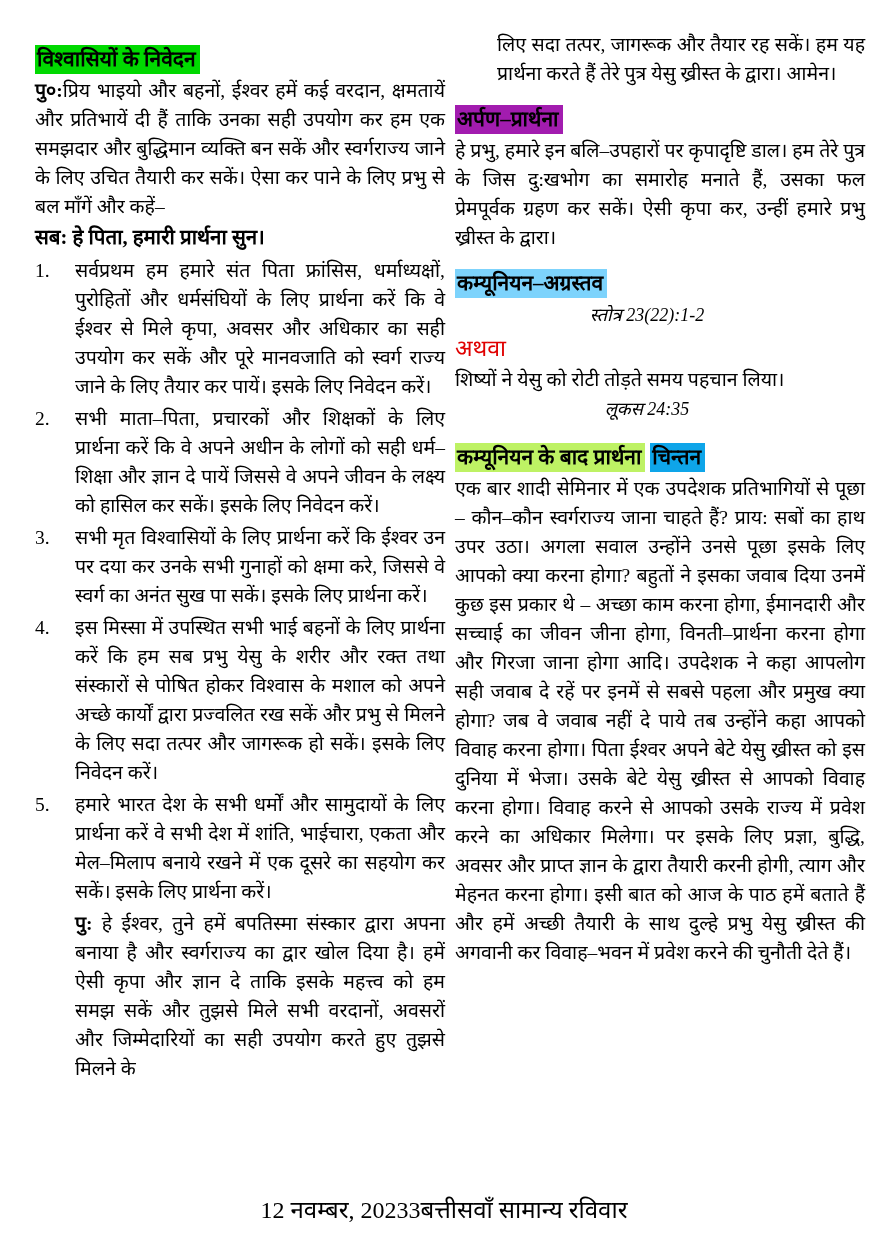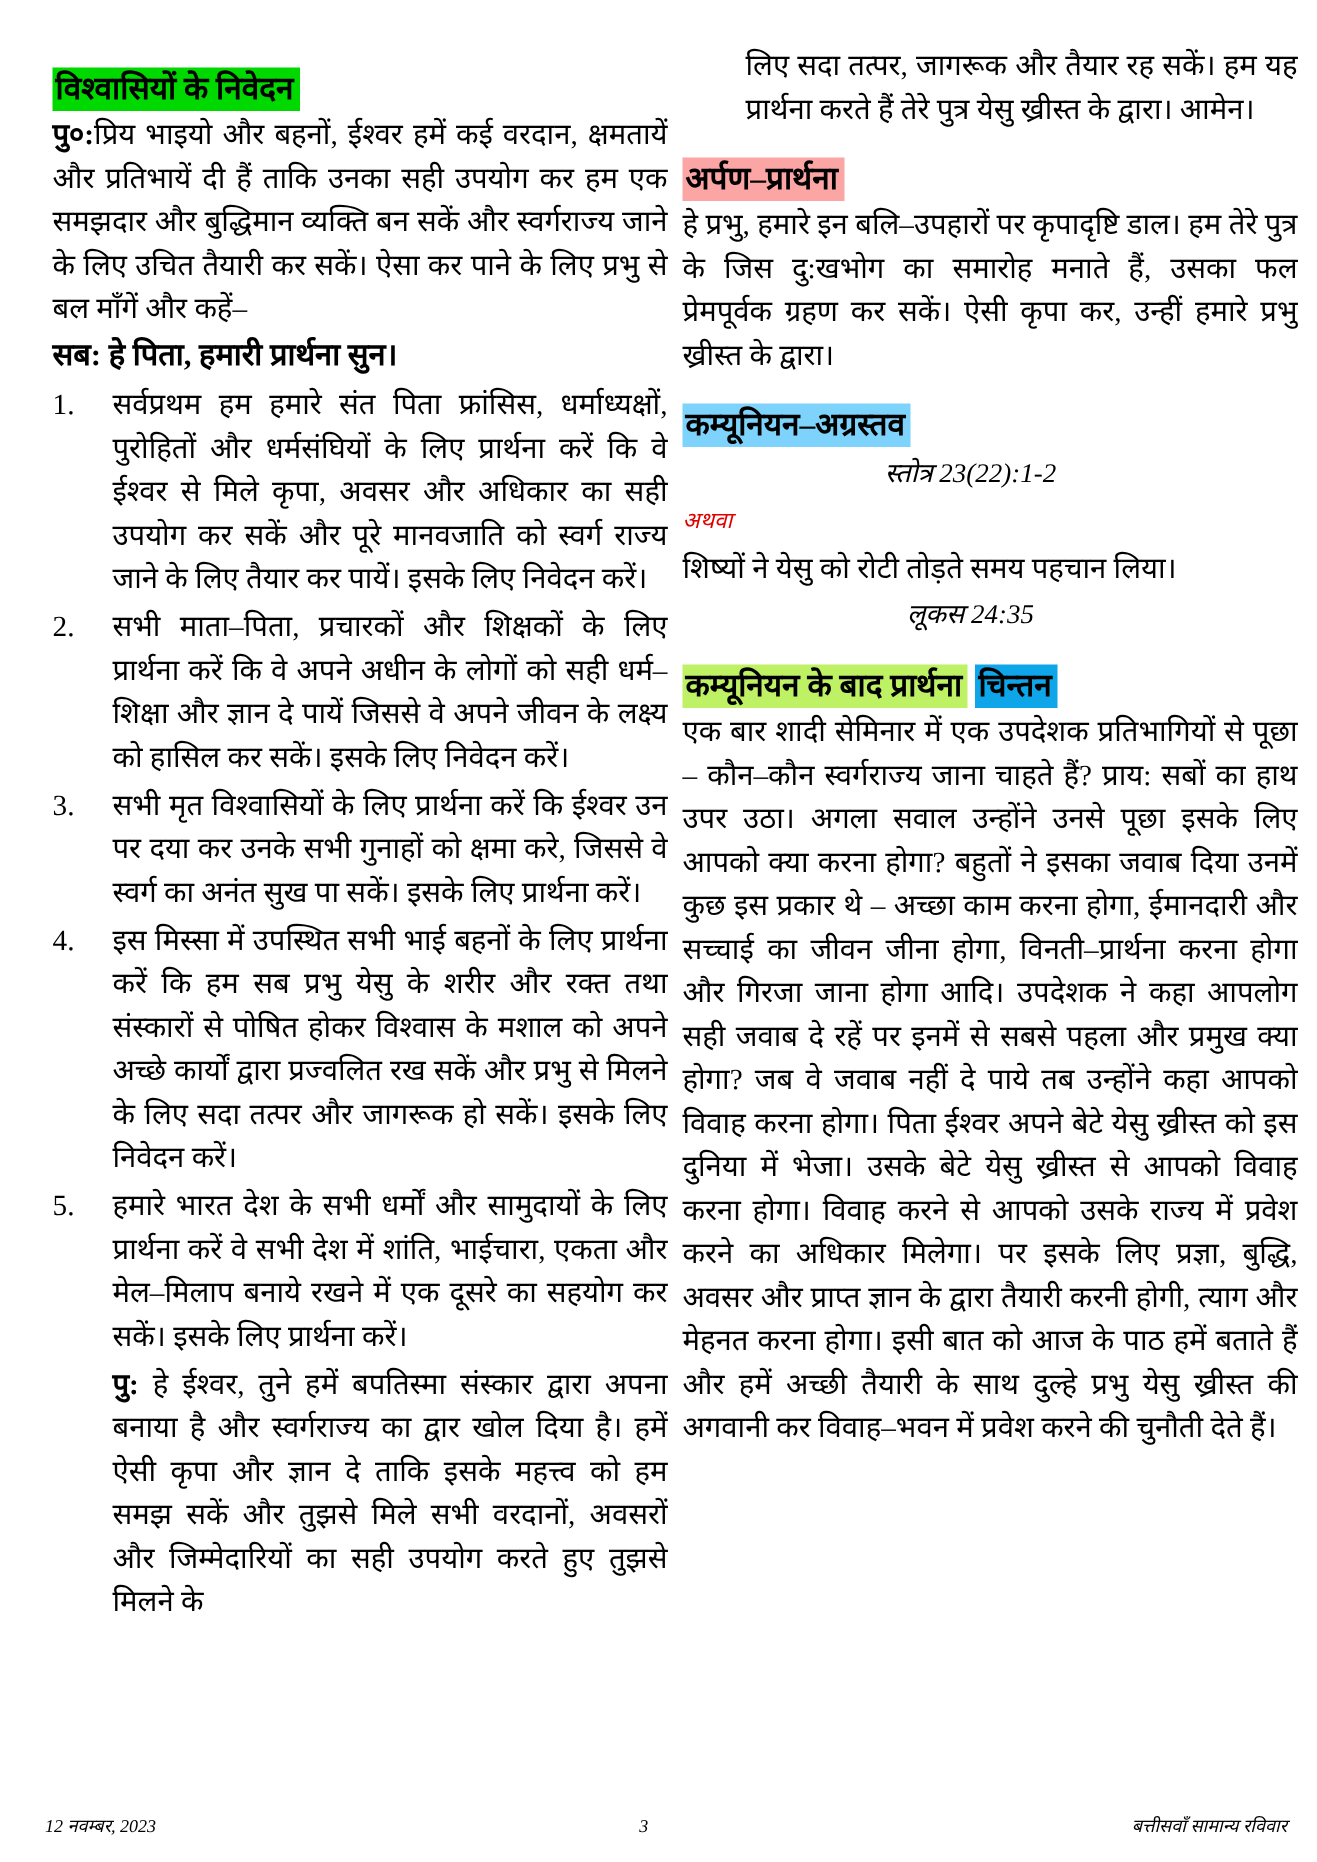--- a/index.html
+++ b/index.html
@@ -20,26 +20,25 @@
   .response{font-weight:bold;font-size:20.5px;margin:2px 0 4px 0;}
   .petition{display:flex;margin:0 0 3px 0;}
   .petition .num{flex:none;width:40px;text-align:left;}
   .petition .ptext{flex:1;text-align:justify;}
   .closing{padding-left:40px;margin-top:2px;}
   .cont{padding-left:42px;margin-bottom:2px;}
   .citation{
     text-align:center;font-style:italic;font-size:18px;
     padding-right:26px;line-height:26px;margin:2px 0 6px 0;
   }
-  .alt-label{font-style:italic;font-size:15px;margin:4px 0 2px 0;}
+  .alt-label{font-size:23px;margin:4px 0 2px 0;}
   .footer{
     position:absolute;left:30px;right:20px;bottom:16px;
-    display:flex;justify-content:space-between;align-items:baseline;
-    font-size:12px;
-    font-style:italic;
+    display:flex;justify-content:center;align-items:baseline;
+    font-size:24px;
   }
   .footer .fc{text-align:center;}
 </style>
 </head>
 <body>
 
 <div class="page">
   <div class="columns">
 
     <div class="col">
@@ -73,21 +72,21 @@
       </div>
 
       <div class="para closing">
         <span class="bold">पु:</span> <span>हे ईश्वर, तुने हमें बपतिस्मा संस्कार द्वारा अपना बनाया है और स्वर्गराज्य का द्वार खोल दिया है। हमें ऐसी कृपा और ज्ञान दे ताकि इसके महत्त्व को हम समझ सकें और तुझसे मिले सभी वरदानों, अवसरों और जिम्मेदारियों का सही उपयोग करते हुए तुझसे मिलने के</span>
       </div>
     </div>
 
     <div class="col">
       <div class="para cont">लिए सदा तत्पर, जागरूक और तैयार रह सकें। हम यह प्रार्थना करते हैं तेरे पुत्र येसु ख्रीस्त के द्वारा। आमेन।</div>
 
-      <div class="h-green hl" style="background: #fca5a5;">अर्पण–प्रार्थना</div>
+      <div class="h-green hl" style="background: #a21caf;">अर्पण–प्रार्थना</div>
       <div class="para">हे प्रभु, हमारे इन बलि–उपहारों पर कृपादृष्टि डाल।  हम तेरे पुत्र के जिस दु:खभोग का समारोह मनाते हैं, उसका फल प्रेमपूर्वक ग्रहण कर सकें।  ऐसी कृपा कर, उन्हीं हमारे प्रभु ख्रीस्त के द्वारा।</div>
 
       <div class="h-green hl" style="background: #7dd3fc;">कम्यूनियन–अग्रस्तव</div>
       <div class="citation">स्तोत्र 23(22):1-2</div>
       <div class="alt-label rd" style="color: rgb(224, 0, 0);">अथवा</div>
       <div class="para">शिष्यों ने येसु को रोटी तोड़ते समय पहचान लिया।</div>
       <div class="citation">लूकस 24:35</div>
 
       <div class="h-green hl" style="background: #bef264;">कम्यूनियन के बाद प्रार्थना</div>
 

